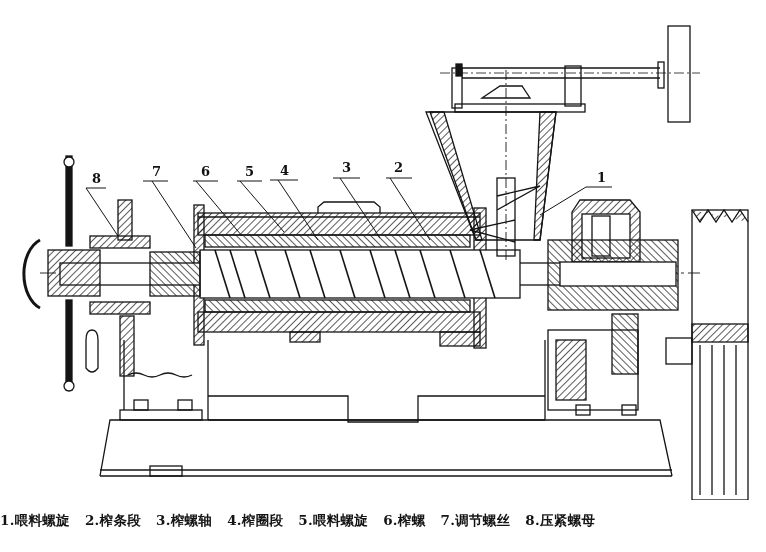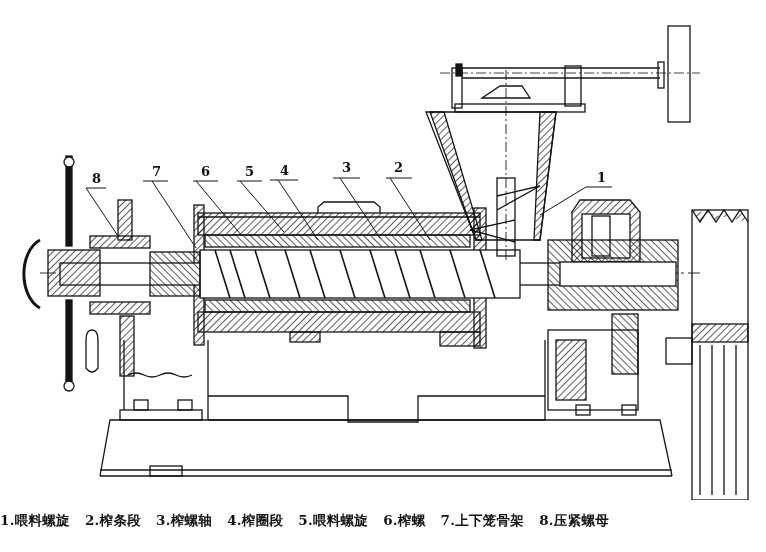--- a/index.html
+++ b/index.html
@@ -169,15 +169,15 @@
   <text class="callout-num" x="92" y="183">8</text>
 </svg>
 
 <div id="legend">
   <span class="legend-item"><span class="num">1.</span><span>喂料螺旋</span></span>
   <span class="legend-item"><span class="num">2.</span><span>榨条段</span></span>
   <span class="legend-item"><span class="num">3.</span><span>榨螺轴</span></span>
   <span class="legend-item"><span class="num">4.</span><span>榨圈段</span></span>
   <span class="legend-item"><span class="num">5.</span><span>喂料螺旋</span></span>
   <span class="legend-item"><span class="num">6.</span><span>榨螺</span></span>
-  <span class="legend-item"><span class="num">7.</span><span>上下笼骨架</span></span>
+  <span class="legend-item"><span class="num">7.</span><span>调节螺丝</span></span>
   <span class="legend-item"><span class="num">8.</span><span>压紧螺母</span></span>
 </div>
 
 </body></html>

